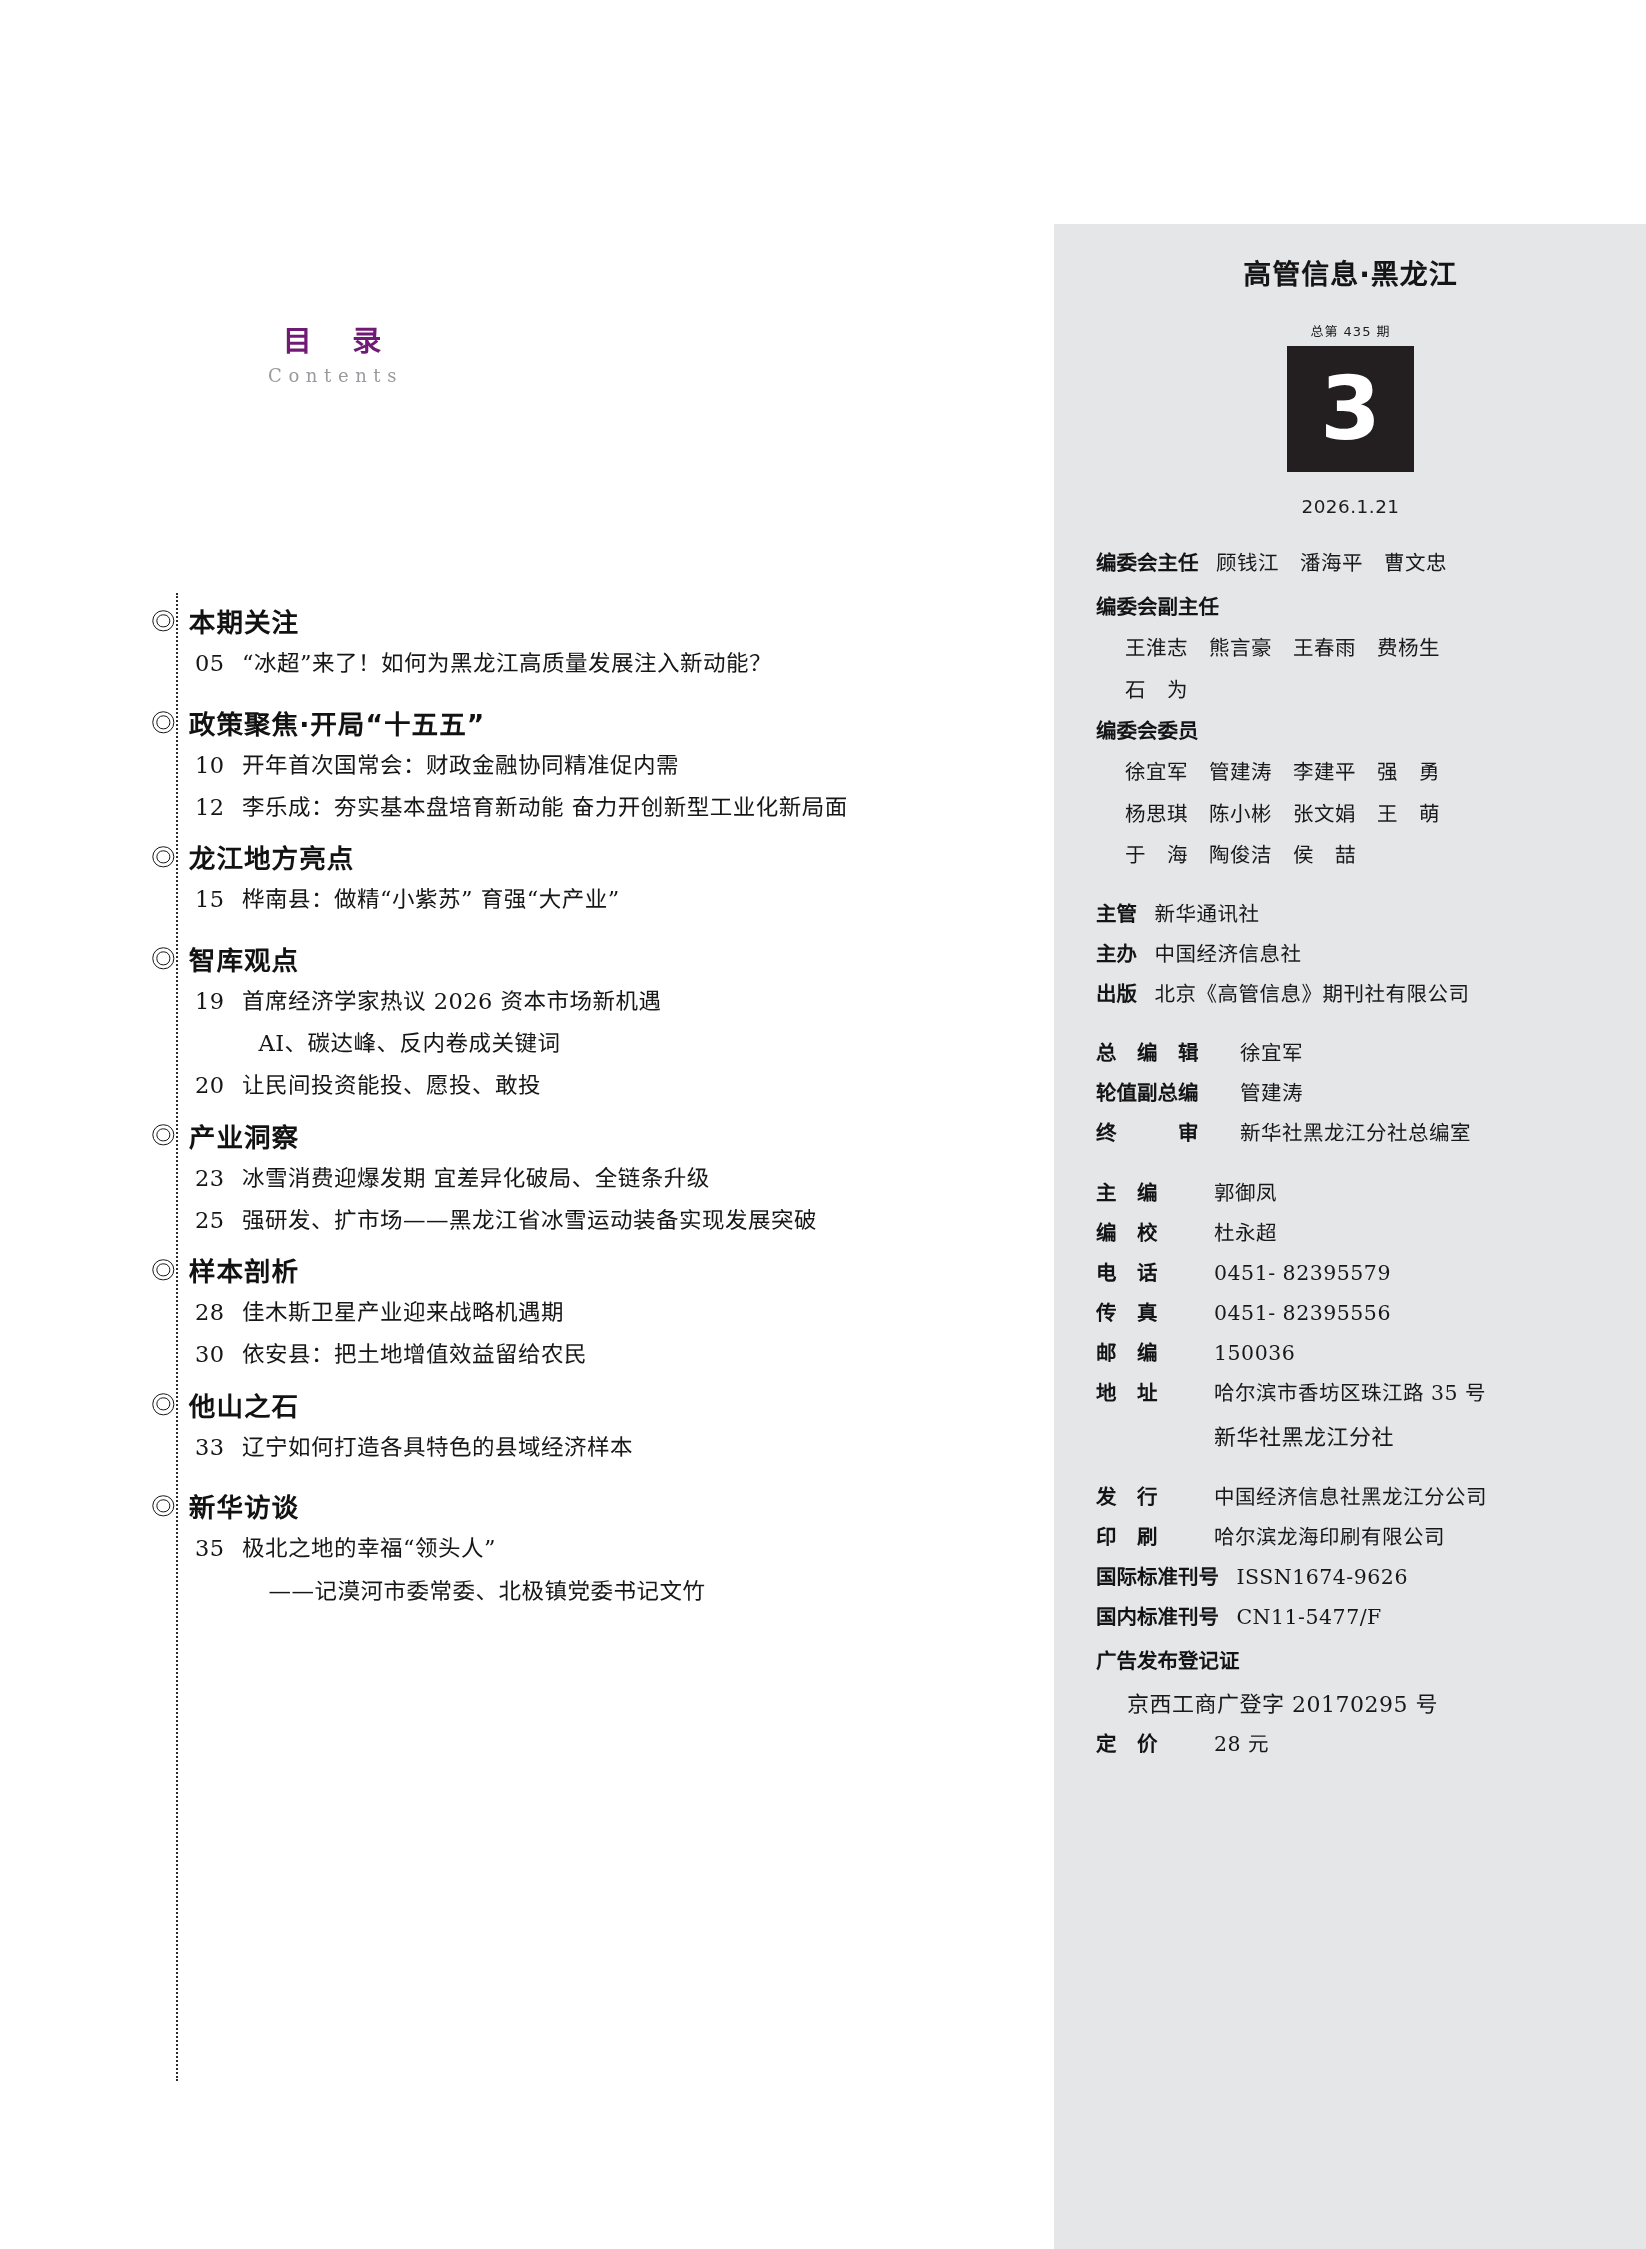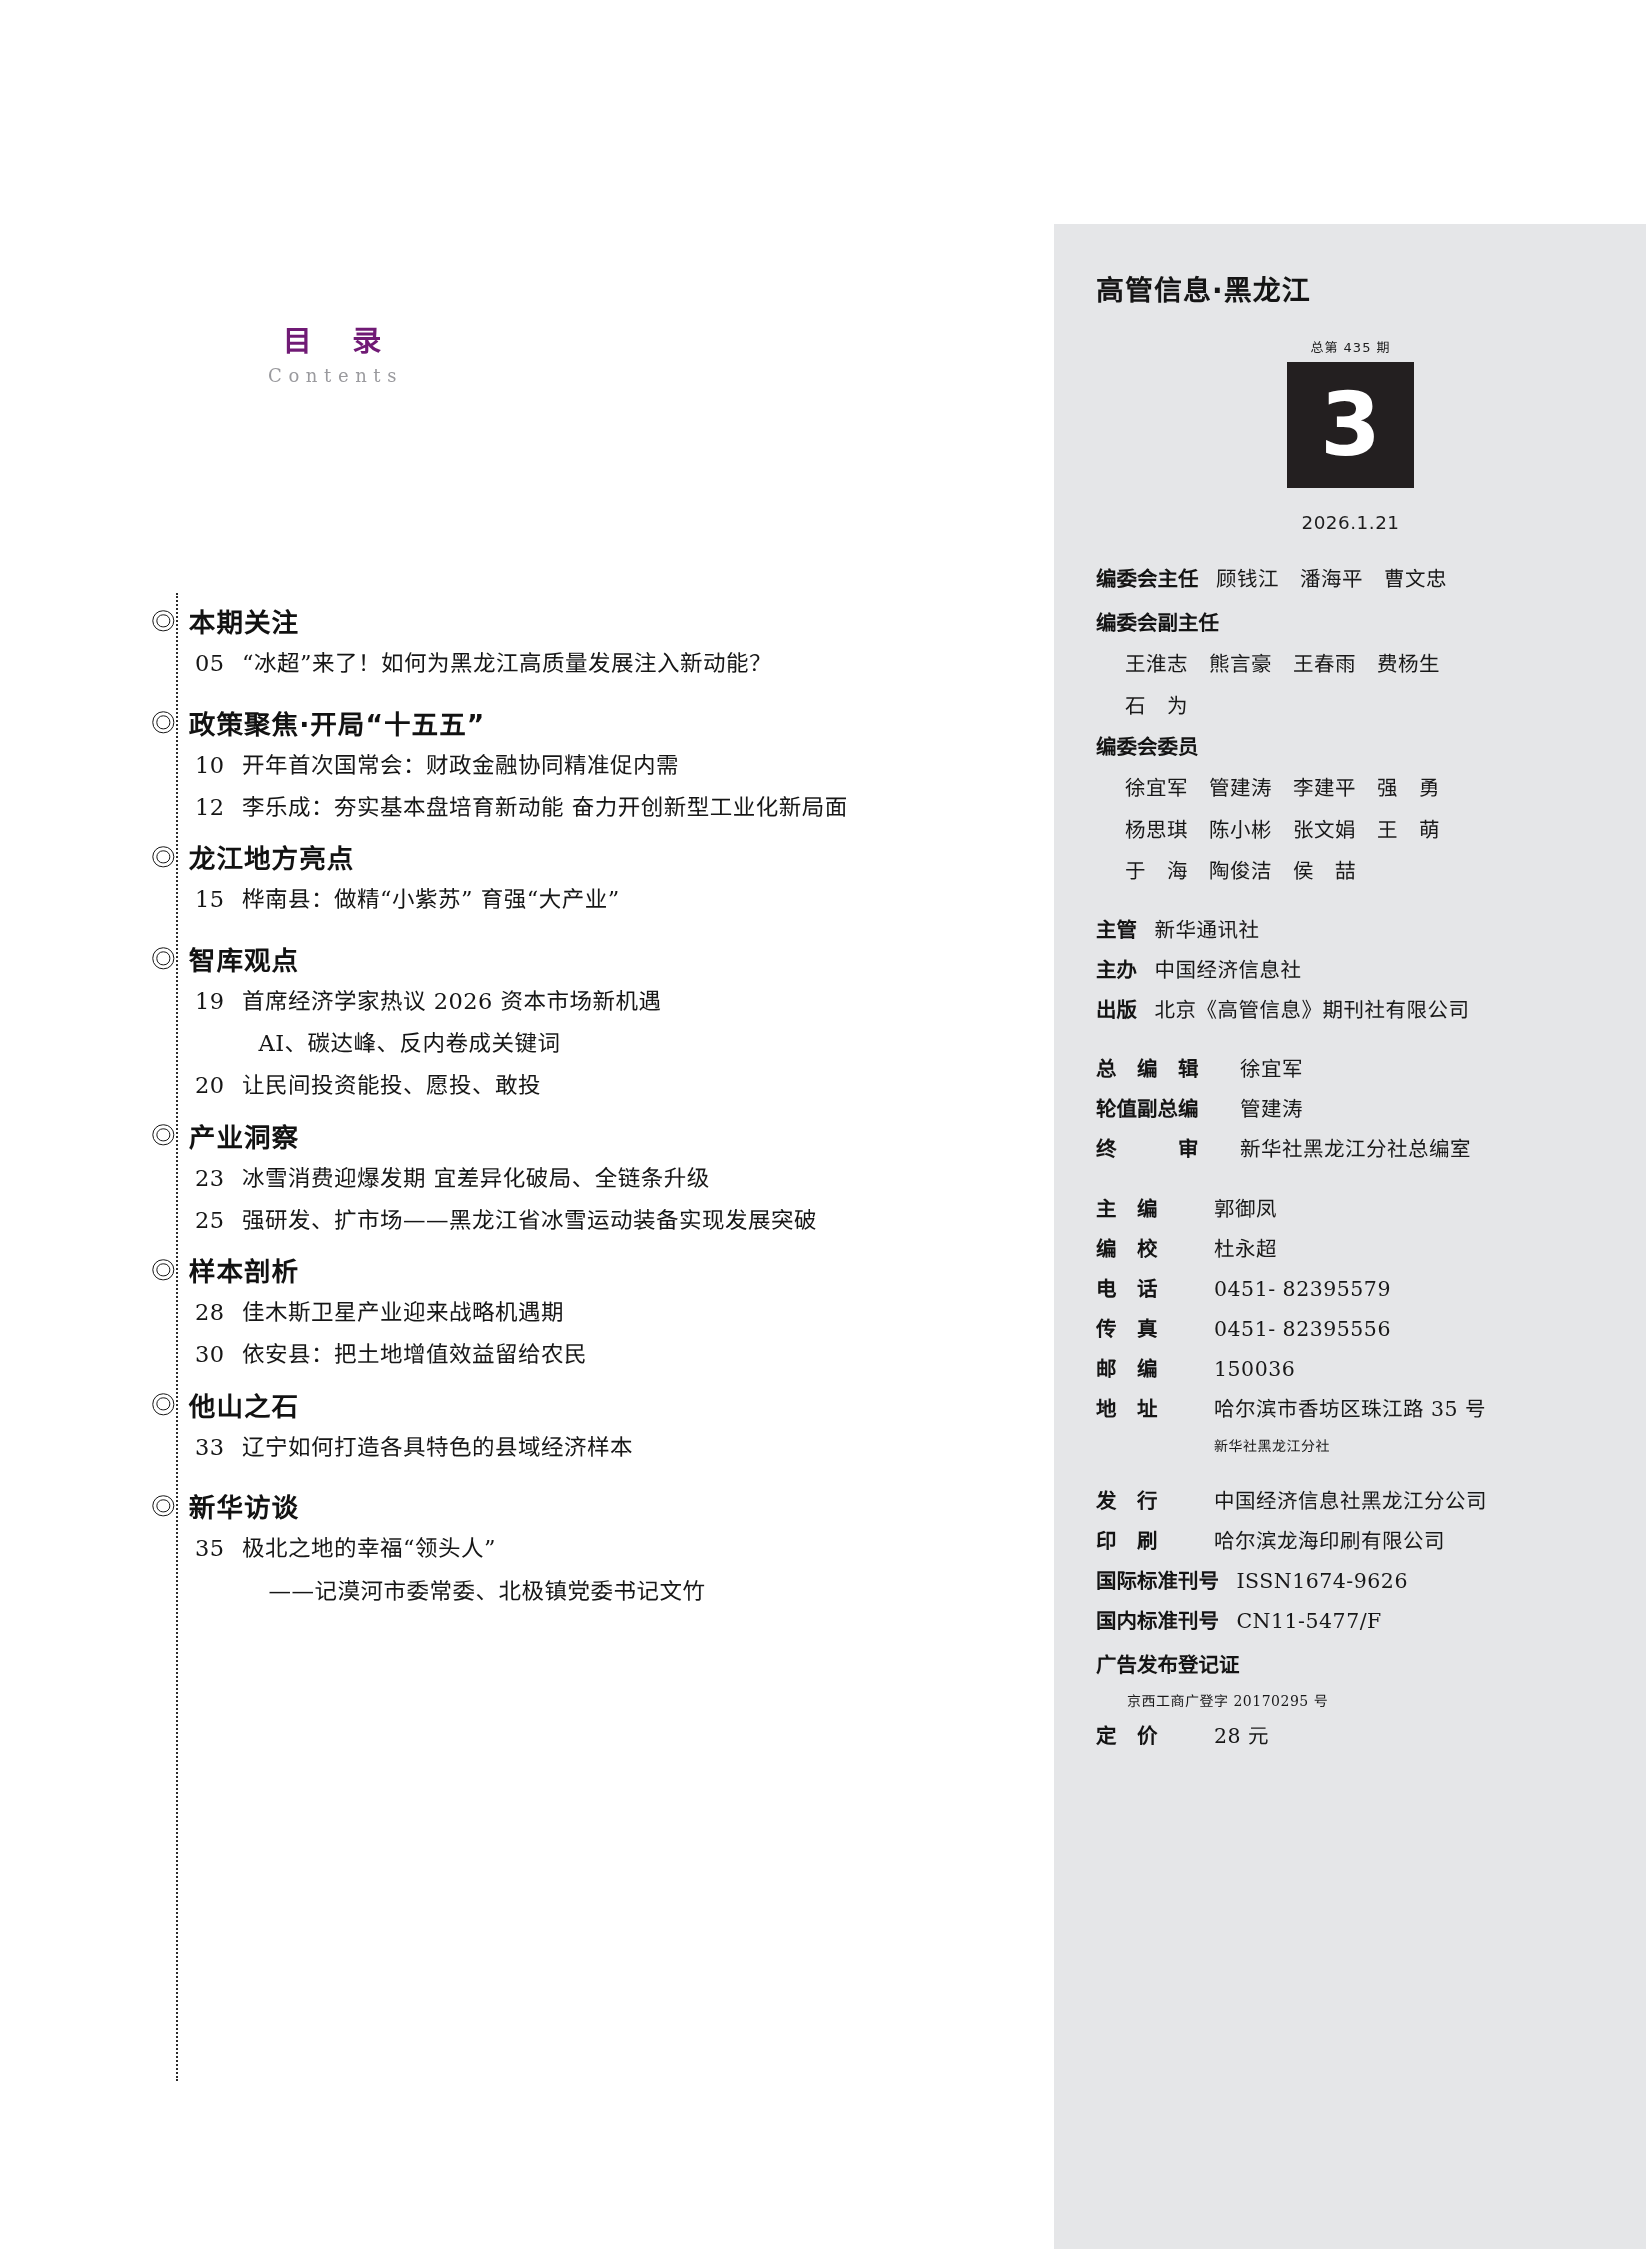--- a/index.html
+++ b/index.html
@@ -151,27 +151,27 @@
     top: 224px;
     width: 593px;
     height: 2026px;
     background: #e5e6e8;
     box-sizing: border-box;
     padding: 0 42px;
     font-family: "DejaVu Sans", "Liberation Sans", sans-serif;
   }
 
   #masthead-title {
-    text-align: left;
+    text-align: center;
     font-family: "DejaVu Sans", "Liberation Sans", sans-serif;
     font-size: 28px;
     font-weight: 700;
     letter-spacing: 1px;
     color: #151515;
-    padding-top: 44px;
+    padding-top: 28px;
   }
 
   #issue-block {
     text-align: center;
     margin-top: 29px;
   }
   #issue-serial {
     font-family: "DejaVu Sans", "Liberation Sans", sans-serif;
     font-size: 13px;
     color: #1d1d1d;
@@ -240,21 +240,21 @@
     font-family: "DejaVu Serif", "Liberation Serif", serif;
     font-size: 20.5px;
     color: #181818;
     padding-left: 29px;
     margin-bottom: 11.3px;
     letter-spacing: 0.5px;
     white-space: pre;
   }
   .mast-cont {
     font-family: "DejaVu Serif", "Liberation Serif", serif;
-    font-size: 14px;
+    font-size: 22px;
     color: #181818;
     padding-left: 118px;
     margin-bottom: 13.3px;
     letter-spacing: 0.5px;
   }
   .mast-cont.indent-reg  { padding-left: 31px; }
 </style>
 </head>
 <body>
 

